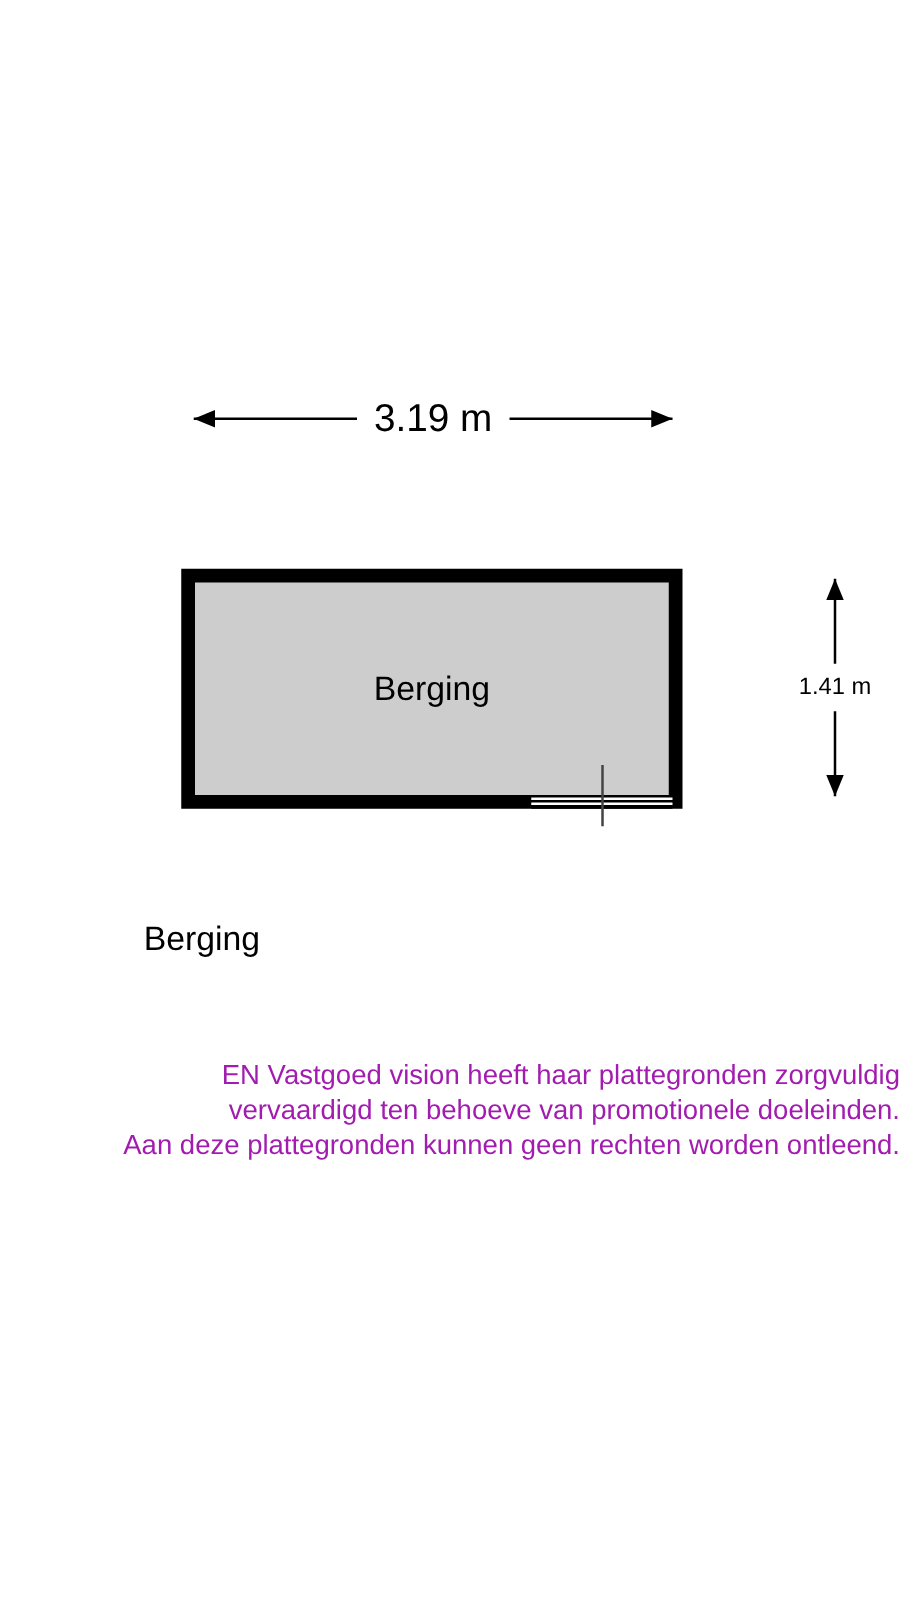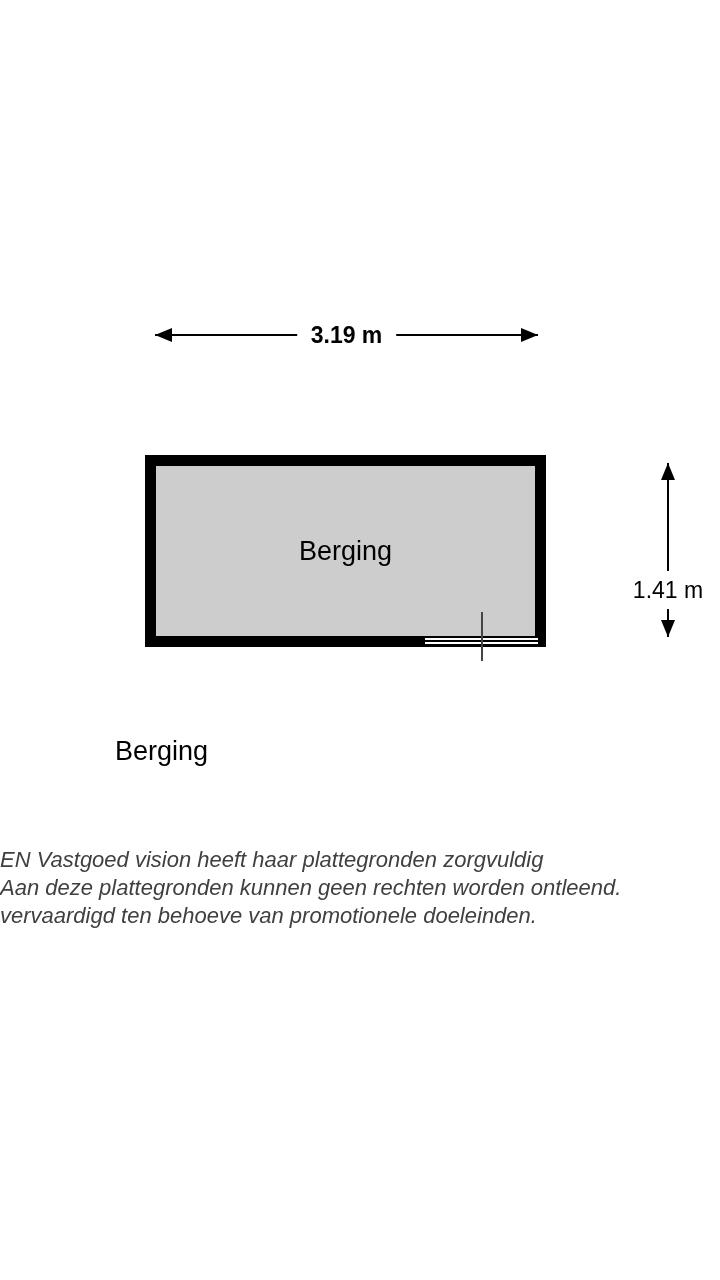--- a/index.html
+++ b/index.html
@@ -57,24 +57,23 @@
     border-bottom: 7px solid transparent;
     border-left: 17px solid #000;
   }
   .dim-h-label {
     position: absolute;
     left: 50%;
     top: 50%;
     transform: translate(-50%, -50%);
     background: #ffffff;
     padding: 0 14px;
-    font-size: 23px;
+    font-size: 31px;
     line-height: 28px;
     white-space: nowrap;
-    font-weight: bold;
   }
 
   
   .dim-v {
     position: absolute;
     left: 659px;
     top: 463px;
     width: 18px;
     height: 174px;
   }
@@ -104,25 +103,24 @@
     border-right: 7px solid transparent;
     border-top: 17px solid #000;
   }
   .dim-v-label {
     position: absolute;
     left: 9px;
     top: 87px;
     transform: translate(-50%, -50%);
     background: #ffffff;
     padding: 5px 0;
-    font-size: 23px;
+    font-size: 19px;
     line-height: 28px;
     white-space: nowrap;
     text-align: center;
-    margin-top: 40px;
   }
 
   
   .room {
     position: absolute;
     left: 145px;
     top: 455px;
     width: 401px;
     height: 192px;
     background: #000000;
@@ -181,25 +179,24 @@
     top: 734px;
     font-size: 27px;
     line-height: 34px;
     color: #000;
   }
   .disclaimer {
     position: absolute;
     left: 0;
     right: 0;
     top: 846px;
-    text-align: left;
+    text-align: right;
     font-size: 22px;
     line-height: 28px;
-    color: #404040;
-    font-style: italic;
+    color: #a21caf;
   }
   .disclaimer div { white-space: nowrap; }
 </style>
 </head>
 <body>
 
 <div class="canvas">
 
   <div class="dim-h">
     <div class="dim-h-line"></div>
@@ -222,17 +219,17 @@
     <div class="dim-v-line"></div>
     <div class="arrow-up"></div>
     <div class="arrow-down"></div>
     <div class="dim-v-label">1.41 m</div>
   </div>
 
   <div class="floor-title">Berging</div>
 
   <div class="disclaimer">
     <div>EN Vastgoed vision heeft haar plattegronden zorgvuldig</div>
+    <div>vervaardigd ten behoeve van promotionele doeleinden.</div>
     <div>Aan deze plattegronden kunnen geen rechten worden ontleend.</div>
-    <div>vervaardigd ten behoeve van promotionele doeleinden.</div>
   </div>
 
 </div>
 
 </body></html>

